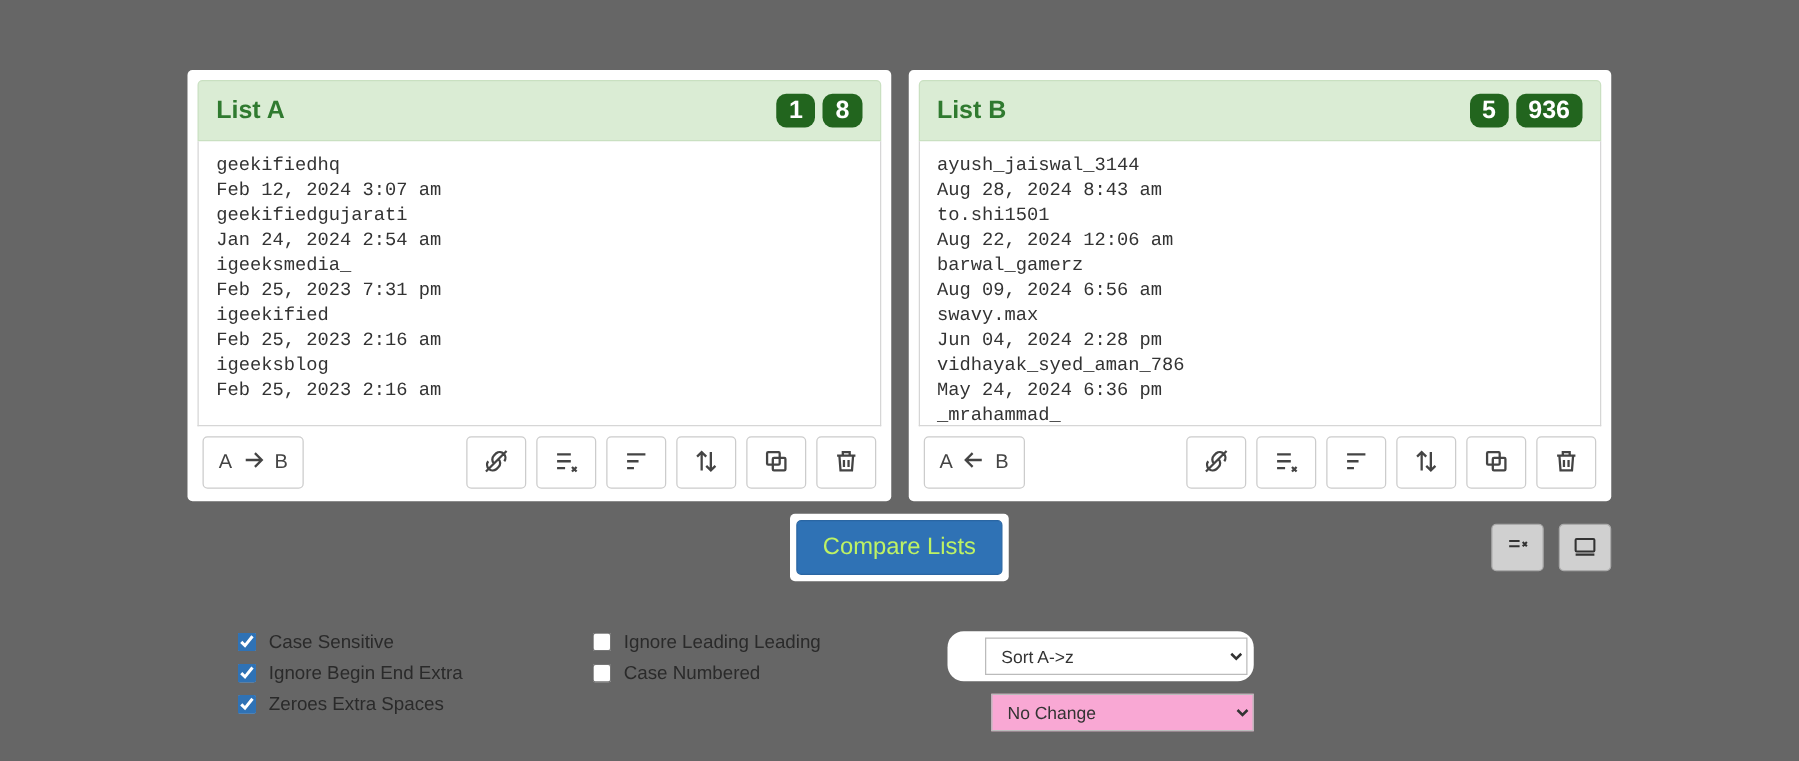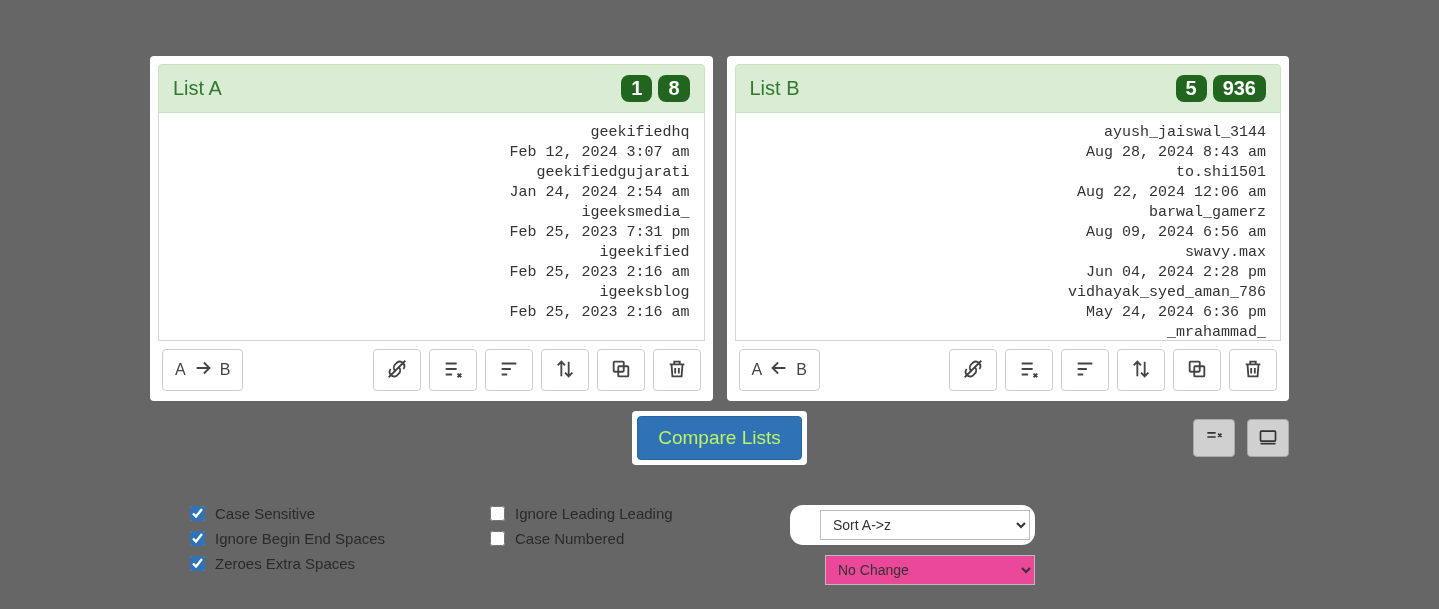--- a/index.html
+++ b/index.html
@@ -29,21 +29,21 @@
     border: 1px solid #c9e0c1;
     border-radius: 4px 4px 0 0;
     display: flex;
     align-items: center;
     justify-content: space-between;
     padding: 10px 14px;
   }
   .list-title {
     color: #2f7a2f;
     font-size: 20px;
-    font-weight: 400;
+    font-weight: 700;
   }
   .badges {
     display: flex;
     gap: 6px;
   }
   .badge {
     background: #22651e;
     color: #ffffff;
     border-radius: 8px;
     font-size: 20px;
@@ -58,21 +58,20 @@
     height: 228px;
     overflow: hidden;
     padding: 10px 14px;
   }
   .list-text {
     font-family: "Courier New", Courier, monospace;
     font-size: 15px;
     line-height: 20px;
     color: #333;
     white-space: pre;
-    text-align: right;
   }
   .list-toolbar {
     display: flex;
     justify-content: space-between;
     padding: 8px 4px 2px 4px;
   }
   .btn {
     background: #ffffff;
     border: 1px solid #ccc;
     border-radius: 4px;
@@ -127,21 +126,21 @@
     width: 42px;
     display: flex;
     align-items: center;
     justify-content: center;
     cursor: pointer;
   }
   .side-btn svg { width: 20px; height: 20px; stroke: #333; fill: none; stroke-width: 2; }
   .options-row {
     display: flex;
     padding: 40px 190px 0 190px;
-    gap: 40px;
+    gap: 24px;
     color: #2a2a2a;
     font-size: 15px;
   }
   .opt-col { display: flex; flex-direction: column; gap: 8px; }
   .opt-col.c1 { width: 260px; }
   .opt-col.c2 { width: 260px; }
   .opt-col.c3 { flex: 1; display:flex; flex-direction:column; gap:10px; align-items:flex-start; }
   .chk {
     display: flex;
     align-items: center;
@@ -161,21 +160,21 @@
   select {
     width: 210px;
     height: 30px;
     border: 1px solid #bbb;
     background: #ffffff;
     padding: 0 8px;
     font-size: 14px;
     color: #333;
   }
   .select-plain select {
-    background: #ec4899;
+    background: #f9a8d4;
   }
 </style>
 </head>
 <body>
 
 <div class="lists-row">
 
   <div class="list-panel">
     <div class="list-header">
       <span class="list-title">List A</span>
@@ -326,21 +325,21 @@
 </div>
 
 <div class="options-row">
   <div class="opt-col c1">
     <label class="chk">
       <input type="checkbox" checked="" style="">
       <span>Case Sensitive</span>
     </label>
     <label class="chk">
       <input type="checkbox" checked="" style="">
-      <span>Ignore Begin End Spaces</span>
+      <span>Ignore Begin End Extra</span>
     </label>
     <label class="chk">
       <input type="checkbox" checked="" style="">
       <span>Zeroes Extra Spaces</span>
     </label>
   </div>
   <div class="opt-col c2">
     <label class="chk">
       <input type="checkbox" style="">
       <span>Ignore Leading Leading</span>

